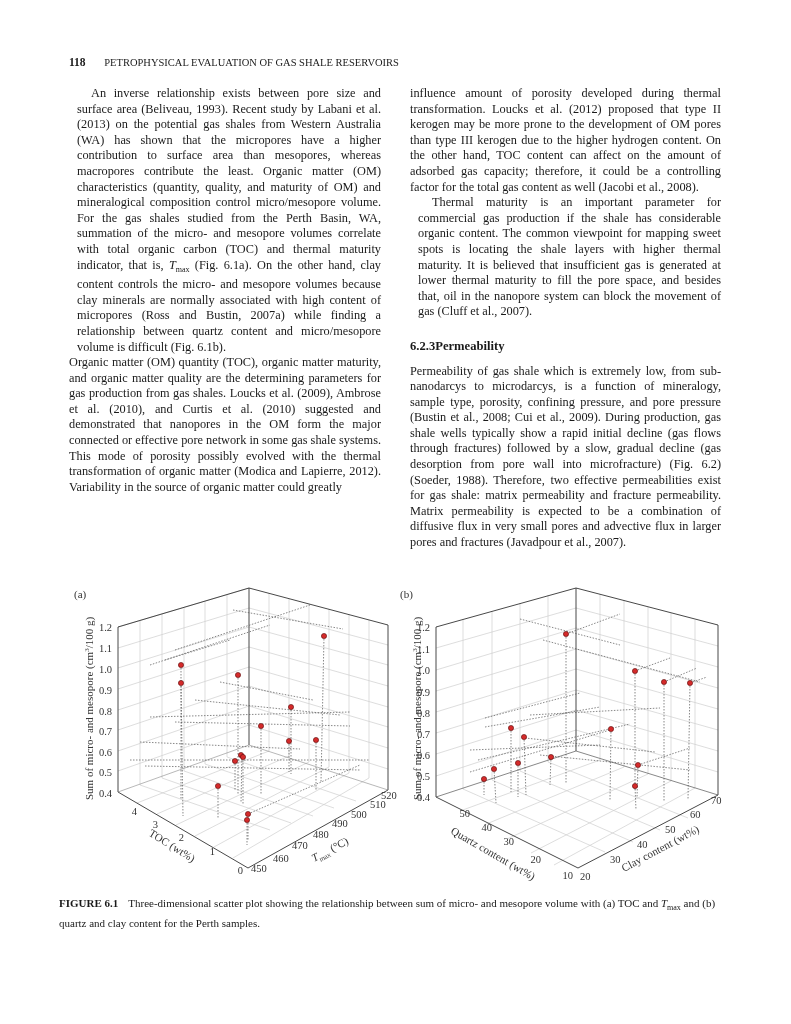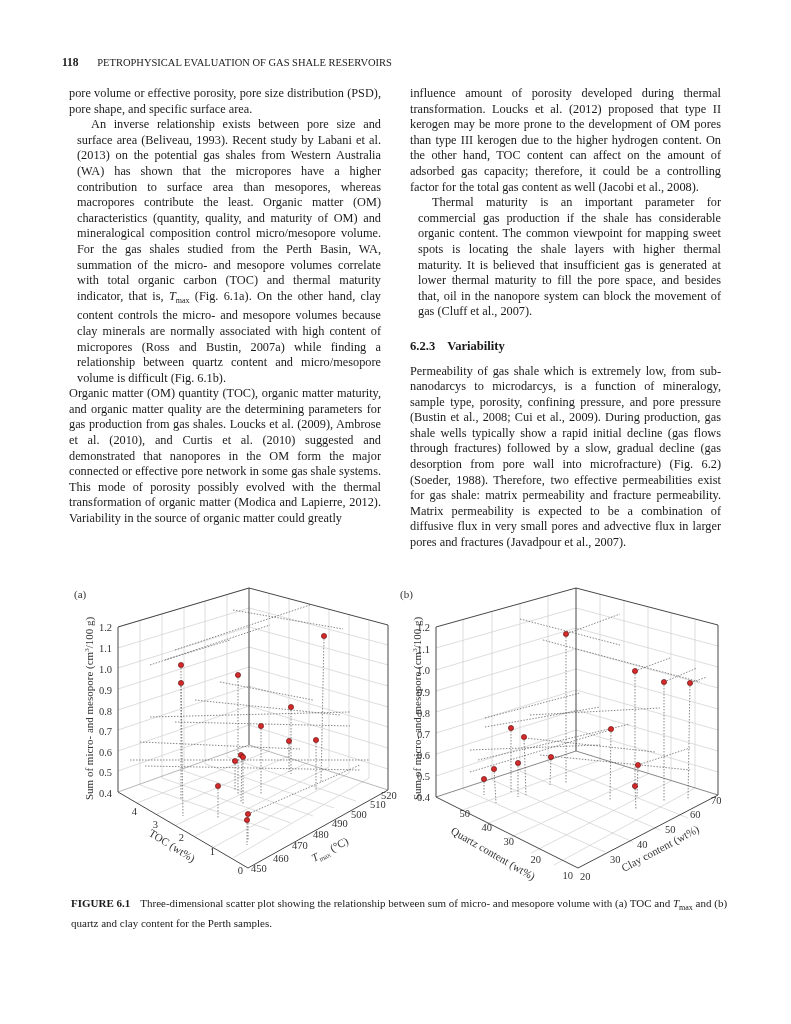--- a/index.html
+++ b/index.html
@@ -1,50 +1,49 @@
 <!DOCTYPE html>
 <html><head>
 <meta charset="utf-8">
 <style>
   html, body { margin: 0; padding: 0; background: #ffffff; }
   body { width: 791px; height: 1024px; position: relative; overflow: hidden;
          font-family: "Liberation Serif", "DejaVu Serif", serif; color: #1a1a1a; }
-  .runhead { position: absolute; left: 62px; top: 56px; font-size: 10.5px; white-space: nowrap; }
+  .runhead { position: absolute; left: 69px; top: 56px; font-size: 10.5px; white-space: nowrap; }
   .runhead .pg { font-weight: bold; font-size: 11.5px; margin-right: 16px; }
   .col { position: absolute; top: 86px; width: 312px; font-size: 12.3px; line-height: 15.6px; text-align: justify; }
   .col.left { left: 69px; }
   .col.right { left: 410px; width: 311px; }
   .col p { margin: 0; }
   .col p.indent { text-indent: 14px; margin-left: 8px; }
   .col h3 { font-size: 12.6px; font-weight: bold; margin: 0; }
-  .col h3 .num { margin-right: 12px; }
+  .col h3 .num { }
   .sub { font-size: 8px; vertical-align: -3px; font-style: normal; }
   .it { font-style: italic; }
-  .caption { position: absolute; left: 71px; top: 896px; width: 660px; font-size: 11px; line-height: 14.5px; }
+  .caption { position: absolute; left: 59px; top: 896px; width: 660px; font-size: 11px; line-height: 14.5px; }
   .caption .lbl { font-weight: bold; margin-right: 10px; }
   svg text { font-family: "Liberation Serif", "DejaVu Serif", serif; fill: #333; }
 </style>
 </head>
 <body>
 
 <div class="runhead">
   <span class="pg">118</span>
   <span>PETROPHYSICAL EVALUATION OF GAS SHALE RESERVOIRS</span>
 </div>
 
 <div class="col left">
-  <p>pore volume or effective porosity, pore size distribution (PSD), pore shape, and specific surface area.</p>
   <p class="indent"><span>An inverse relationship exists between pore size and surface area (Beliveau, 1993). Recent study by Labani et al. (2013) on the potential gas shales from Western Australia (WA) has shown that the micropores have a higher contribution to surface area than mesopores, whereas macropores contribute the least. Organic matter (OM) characteristics (quantity, quality, and maturity of OM) and mineralogical composition control micro/mesopore volume. For the gas shales studied from the Perth Basin, WA, summation of the micro- and mesopore volumes correlate with total organic carbon (TOC) and thermal maturity indicator, that is, </span><span class="it">T</span><span class="sub">max</span><span> (Fig. 6.1a). On the other hand, clay content controls the micro- and mesopore volumes because clay minerals are normally associated with high content of micropores (Ross and Bustin, 2007a) while finding a relationship between quartz content and micro/mesopore volume is difficult (Fig. 6.1b).</span></p>
   <p>Organic matter (OM) quantity (TOC), organic matter maturity, and organic matter quality are the determining parameters for gas production from gas shales. Loucks et al. (2009), Ambrose et al. (2010), and Curtis et al. (2010) suggested and demonstrated that nanopores in the OM form the major connected or effective pore network in some gas shale systems. This mode of porosity possibly evolved with the thermal transformation of organic matter (Modica and Lapierre, 2012). Variability in the source of organic matter could greatly</p>
 </div>
 
 <div class="col right">
   <p>influence amount of porosity developed during thermal transformation. Loucks et al. (2012) proposed that type II kerogen may be more prone to the development of OM pores than type III kerogen due to the higher hydrogen content. On the other hand, TOC content can affect on the amount of adsorbed gas capacity; therefore, it could be a controlling factor for the total gas content as well (Jacobi et al., 2008).</p>
   <p class="indent">Thermal maturity is an important parameter for commercial gas production if the shale has considerable organic content. The common viewpoint for mapping sweet spots is locating the shale layers with higher thermal maturity. It is believed that insufficient gas is generated at lower thermal maturity to fill the pore space, and besides that, oil in the nanopore system can block the movement of gas (Cluff et al., 2007).</p>
-  <h3 style="margin-top:19px; margin-bottom:9px;"><span class="num">6.2.3</span><span>Variability</span></h3>
+  <h3 style="margin-top:19px; margin-bottom:9px;"><span class="num">6.2.3</span><span>Permeability</span></h3>
   <p>Permeability of gas shale which is extremely low, from sub-nanodarcys to microdarcys, is a function of mineralogy, sample type, porosity, confining pressure, and pore pressure (Bustin et al., 2008; Cui et al., 2009). During production, gas shale wells typically show a rapid initial decline (gas flows through fractures) followed by a slow, gradual decline (gas desorption from pore wall into microfracture) (Fig. 6.2) (Soeder, 1988). Therefore, two effective permeabilities exist for gas shale: matrix permeability and fracture permeability. Matrix permeability is expected to be a combination of diffusive flux in very small pores and advective flux in larger pores and fractures (Javadpour et al., 2007).</p>
 </div>
 
 <svg width="791" height="1024" viewBox="0 0 791 1024" style="position:absolute;left:0;top:0;">
 
   <g>
     <text x="74" y="598" font-size="11">(a)</text>
 
     <g stroke="#cfcfcf" stroke-width="0.7" fill="none">
 

